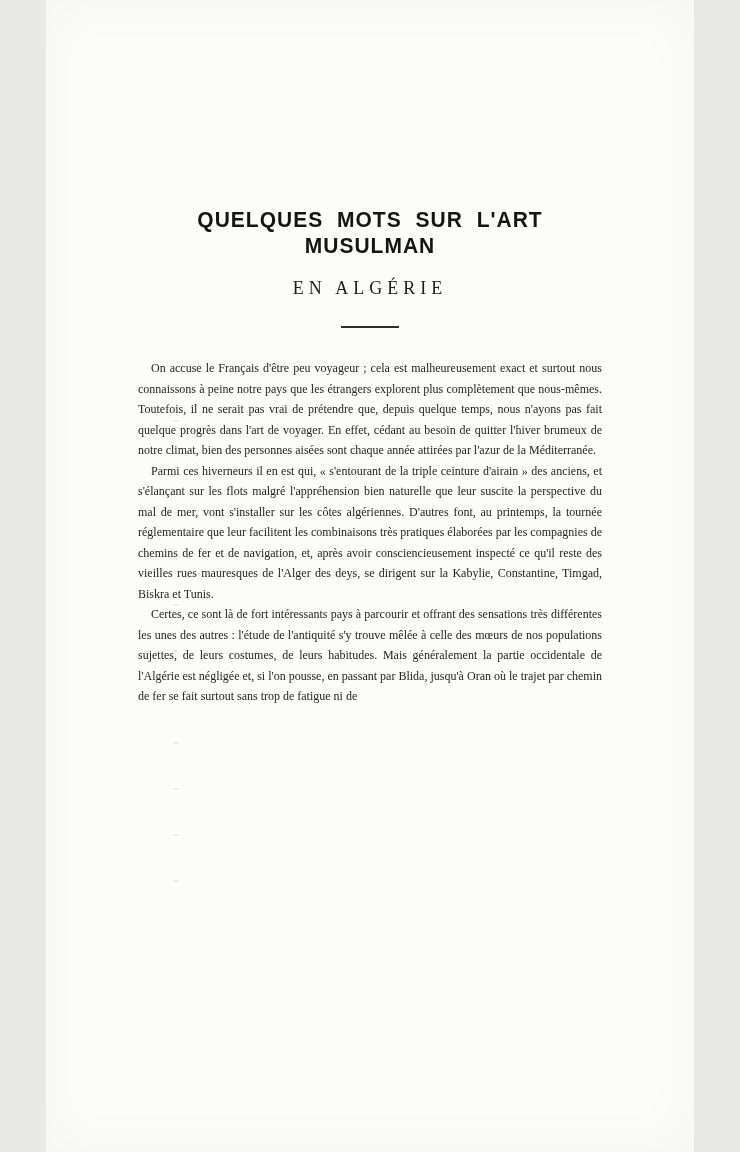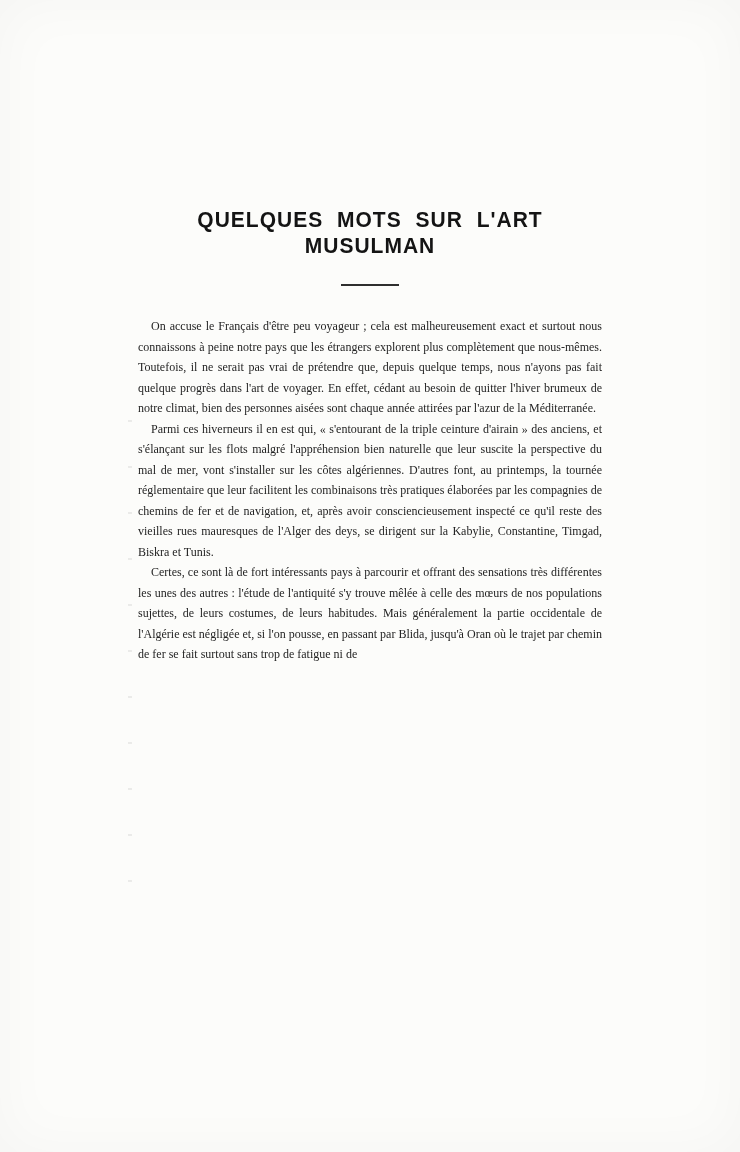--- a/index.html
+++ b/index.html
@@ -2,21 +2,21 @@
 <html><head>
 <meta charset="utf-8">
 <style>
   html, body {
     margin: 0;
     padding: 0;
     background: #e8e8e6;
   }
   .page {
     position: relative;
-    width: 740px;
+    width: 648px;
     height: 1152px;
     margin: 0 auto;
     background: #fcfcfa;
     box-shadow: inset 0 0 60px rgba(0,0,0,0.03);
     overflow: hidden;
     color: #262626;
   }
   .content {
     width: 464px;
     margin: 0 auto;
@@ -78,20 +78,21 @@
     pointer-events: none;
   }
 </style>
 </head>
 <body>
 
 <div class="page">
   <div class="scan-noise"></div>
   <div class="content">
     <h1 class="title">QUELQUES MOTS SUR L'ART MUSULMAN</h1>
+    <h2 class="subtitle">EN ALGÉRIE</h2>
     <div class="rule"></div>
     <div class="body-text">
       <p>On accuse le Français d'être peu voyageur ; cela est malheureusement exact et surtout nous connaissons à peine notre pays que les étrangers explorent plus complètement que nous-mêmes. Toutefois, il ne serait pas vrai de prétendre que, depuis quelque temps, nous n'ayons pas fait quelque progrès dans l'art de voyager. En effet, cédant au besoin de quitter l'hiver brumeux de notre climat, bien des personnes aisées sont chaque année attirées par l'azur de la Méditerranée.</p>
       <p>Parmi ces hiverneurs il en est qui, « s'entourant de la triple ceinture d'airain » des anciens, et s'élançant sur les flots malgré l'appréhension bien naturelle que leur suscite la perspective du mal de mer, vont s'installer sur les côtes algériennes. D'autres font, au printemps, la tournée réglementaire que leur facilitent les combinaisons très pratiques élaborées par les compagnies de chemins de fer et de navigation, et, après avoir consciencieusement inspecté ce qu'il reste des vieilles rues mauresques de l'Alger des deys, se dirigent sur la Kabylie, Constantine, Timgad, Biskra et Tunis.</p>
       <p>Certes, ce sont là de fort intéressants pays à parcourir et offrant des sensations très différentes les unes des autres : l'étude de l'antiquité s'y trouve mêlée à celle des mœurs de nos populations sujettes, de leurs costumes, de leurs habitudes. Mais généralement la partie occidentale de l'Algérie est négligée et, si l'on pousse, en passant par Blida, jusqu'à Oran où le trajet par chemin de fer se fait surtout sans trop de fatigue ni de</p>
     </div>
   </div>
 </div>
 
 </body></html>

